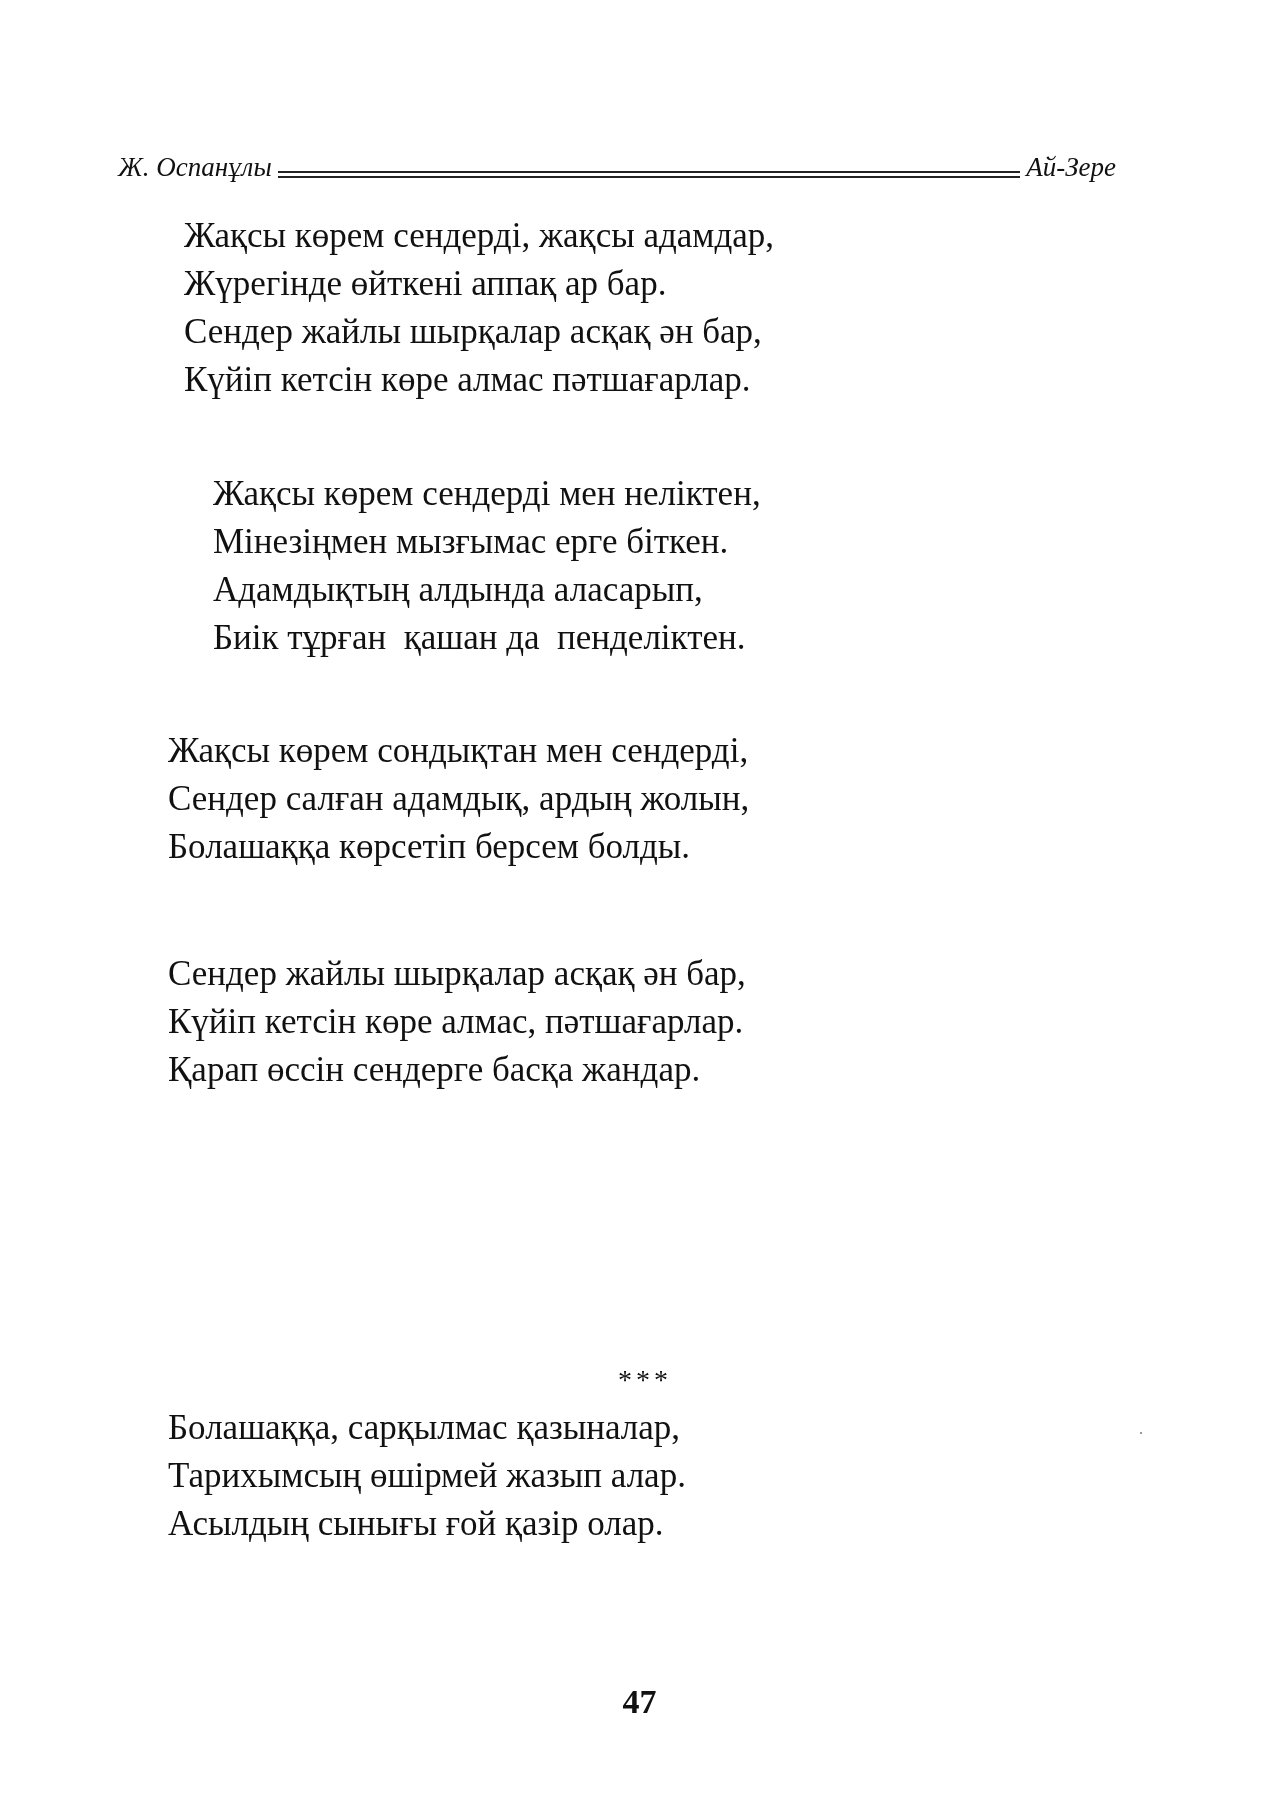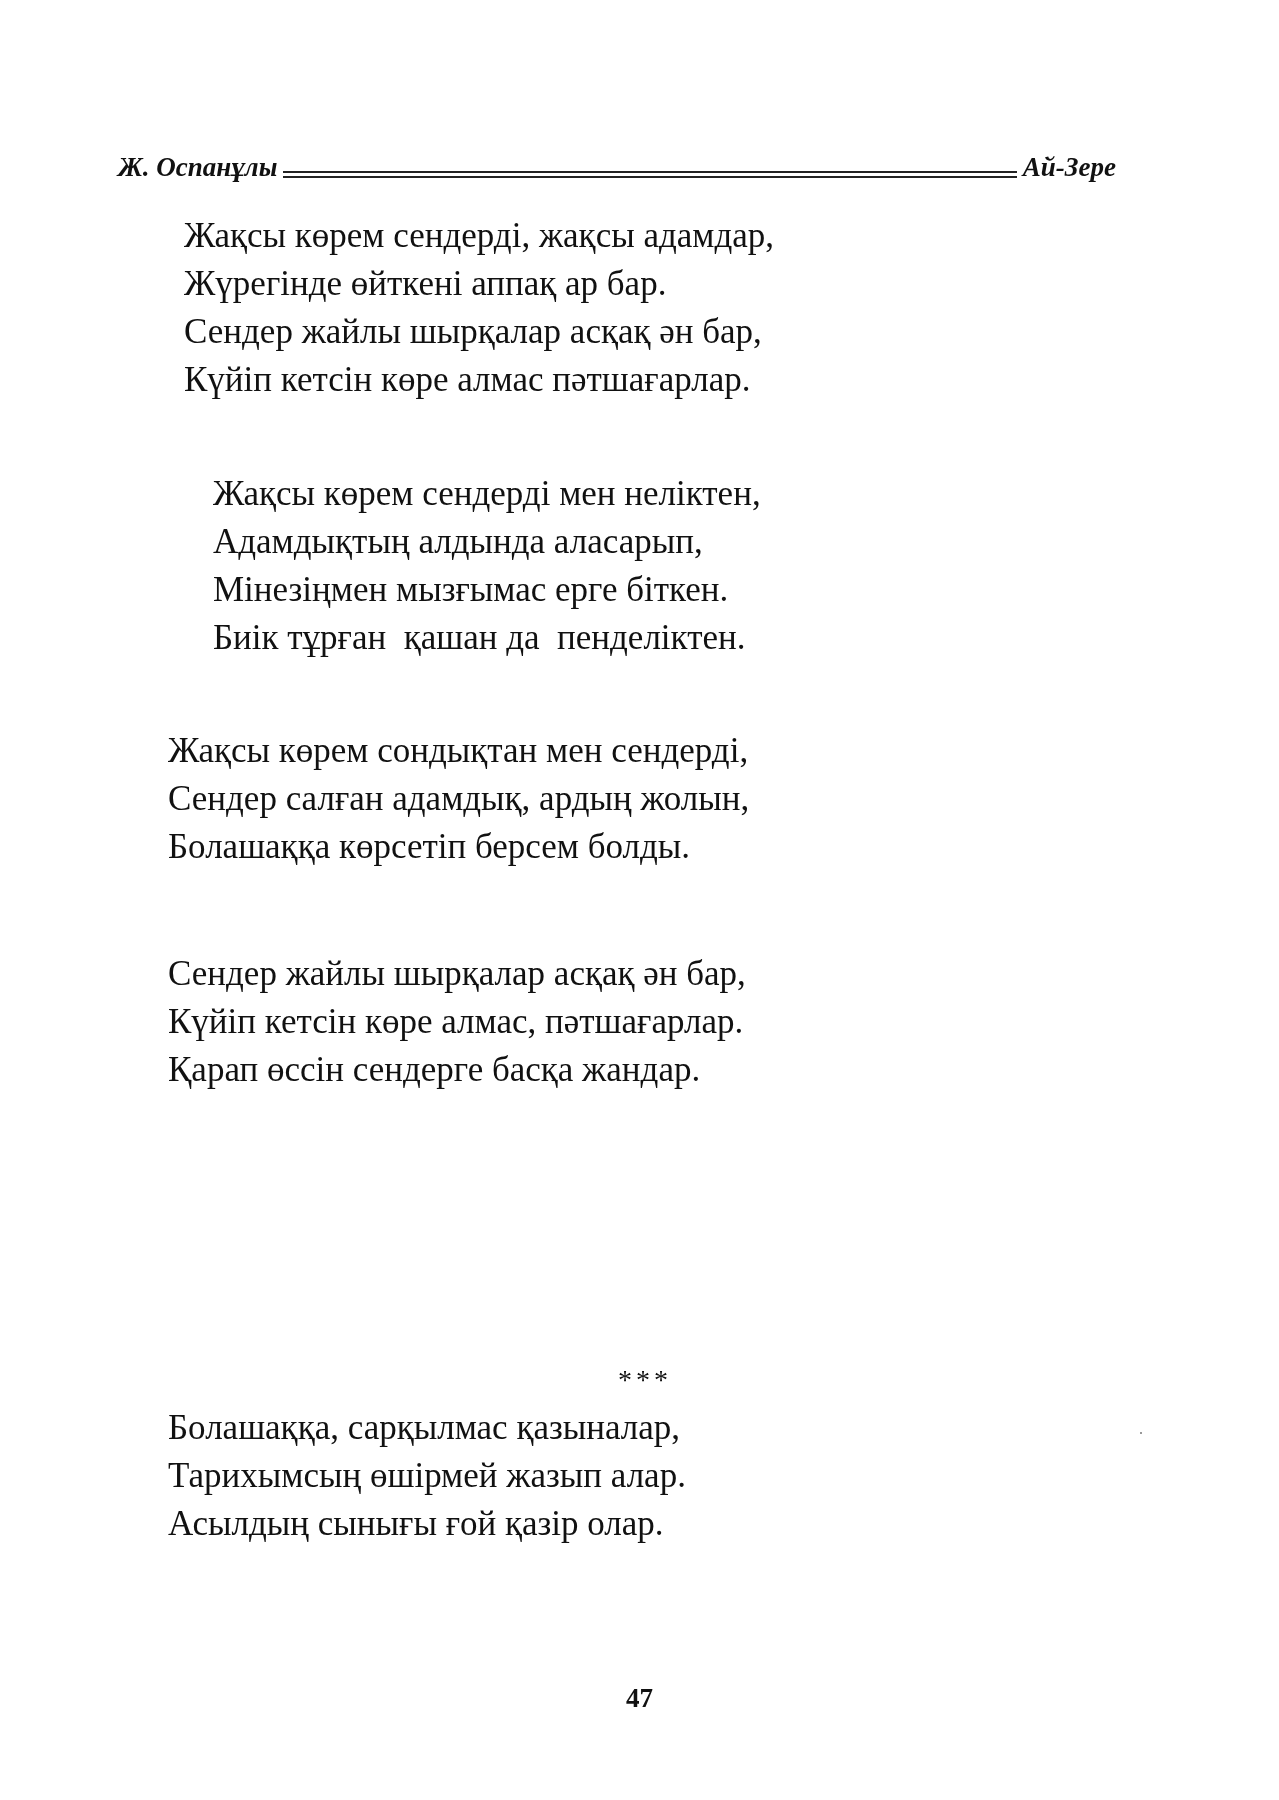--- a/index.html
+++ b/index.html
@@ -19,21 +19,20 @@
       position: absolute;
       left: 118px;
       top: 142px;
       width: 998px;
       height: 40px;
       display: flex;
       align-items: flex-end;
       font-style: italic;
       font-size: 27px;
       line-height: 30px;
-      font-weight: bold;
     }
     .running-header .author { white-space: nowrap; }
     .running-header .rule {
       flex: 1;
       margin: 0 6px 4px 6px;
       height: 7px;
       border-top: 2px solid #222;
       border-bottom: 2px solid #222;
       box-sizing: border-box;
     }
@@ -63,21 +62,21 @@
       top: 1356px;
       font-size: 28px;
       letter-spacing: 4px;
     }
     .page-number {
       position: absolute;
       left: 0;
       width: 1279px;
       text-align: center;
       top: 1683px;
-      font-size: 27px;
+      font-size: 34px;
       font-weight: bold;
     }
     .margin-mark {
       position: absolute;
       left: 1140px;
       top: 1432px;
       width: 2px;
       height: 2px;
       background: #999;
     }
@@ -94,22 +93,22 @@
 <div class="poem">
   <div class="stanza" style="top:212px;margin-left:16px;">
     <span class="line">Жақсы көрем сендерді, жақсы адамдар,</span>
     <span class="line">Жүрегінде өйткені аппақ ар бар.</span>
     <span class="line">Сендер жайлы шырқалар асқақ əн бар,</span>
     <span class="line">Күйіп кетсін көре алмас пəтшағарлар.</span>
   </div>
 
   <div class="stanza" style="top:470px;margin-left:45px;">
     <span class="line">Жақсы көрем сендерді мен неліктен,</span>
+    <span class="line">Мінезіңмен мызғымас ерге біткен.</span>
     <span class="line">Адамдықтың алдында аласарып,</span>
-    <span class="line">Мінезіңмен мызғымас ерге біткен.</span>
     <span class="line">Биік тұрған  қашан да  пенделіктен.</span>
   </div>
 
   <div class="stanza" style="top:727px;">
     <span class="line">Жақсы көрем сондықтан мен сендерді,</span>
     <span class="line">Сендер салған адамдық, ардың жолын,</span>
     <span class="line">Болашаққа көрсетіп берсем болды.</span>
   </div>
 
   <div class="stanza" style="top:950px;">

